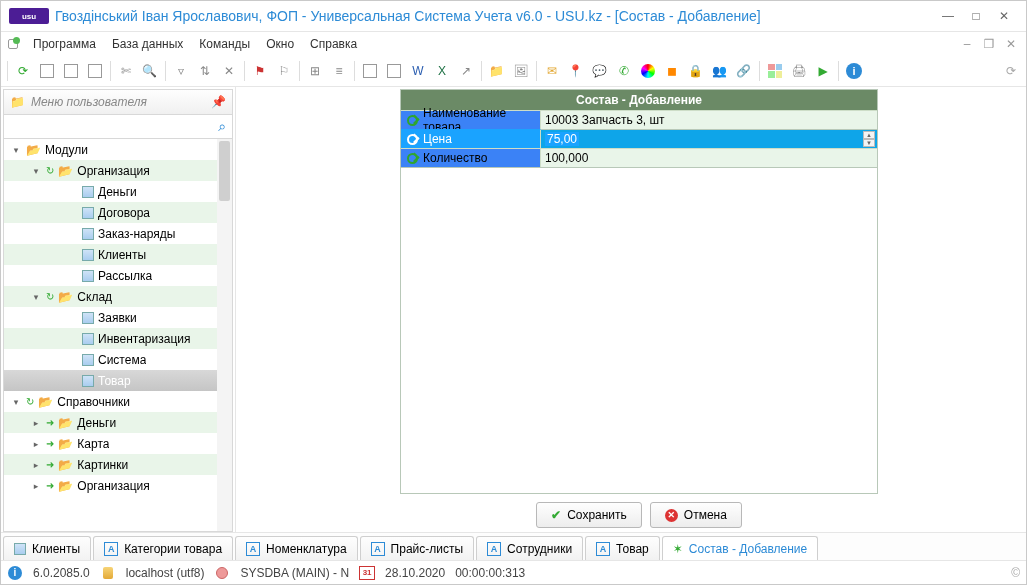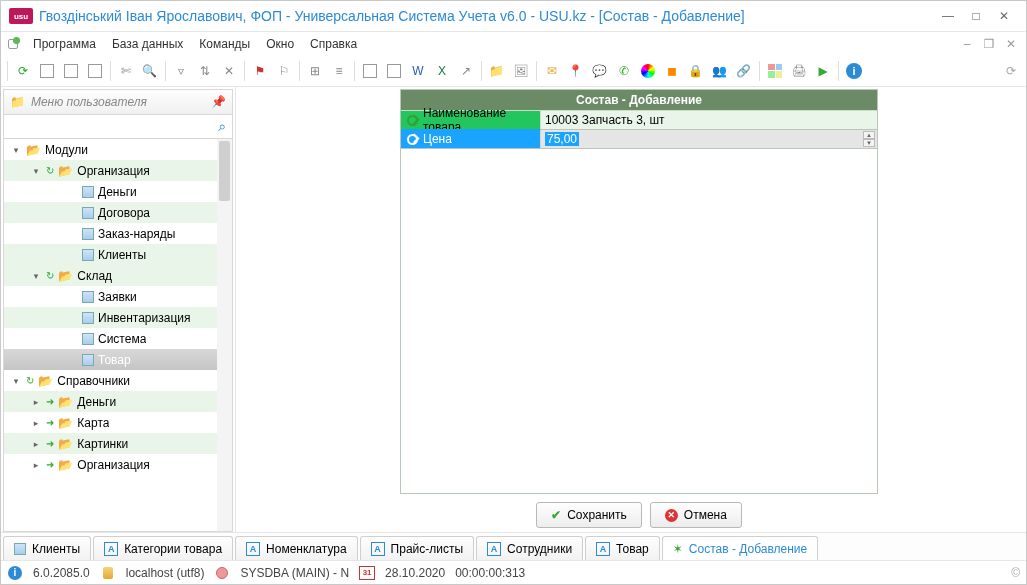--- a/index.html
+++ b/index.html
@@ -2,21 +2,21 @@
 <html><head>
 <meta charset="utf-8">
 <style>
 * { box-sizing: border-box; margin: 0; padding: 0; font-family: "Segoe UI", Tahoma, sans-serif; font-size: 12px; }
 html, body { width: 1027px; height: 585px; overflow: hidden; background: #fff; }
 
 .window { width: 1027px; height: 585px; border: 1px solid #c9c9c9; display: flex; flex-direction: column; background: #fff; }
 
 
 .titlebar { height: 30px; display: flex; align-items: center; padding: 0 8px; }
-.titlebar .logo { width: 24px; height: 16px; background: #be185d; border-radius: 2px; margin-right: 6px; display:flex;align-items:center;justify-content:center;color:#fff;font-size:8px;font-weight:bold;}
+.titlebar .logo { width: 40px; height: 16px; background: #4c1d95; border-radius: 2px; margin-right: 6px; display:flex;align-items:center;justify-content:center;color:#fff;font-size:8px;font-weight:bold;}
 .titlebar .title { color: #2d8bd6; font-size: 14px; flex: 1; }
 .titlebar .winbtn { width: 28px; height: 20px; display: flex; align-items: center; justify-content: center; color: #666; cursor: pointer; }
 
 
 .menubar { height: 24px; display: flex; align-items: center; padding: 0 4px; border-top: 1px solid #e6e6e6; }
 .menubar .prog-icon { width:16px;height:16px;margin-right:4px;display:flex;align-items:center;justify-content:center;}
 .menubar .prog-icon span{width:10px;height:10px;border:1px solid #999;border-radius:2px;position:relative;}
 .menubar .prog-icon span:after{content:"";position:absolute;right:-3px;top:-3px;width:7px;height:7px;background:#5b5;border-radius:50%;}
 .menubar .mitem { padding: 0 8px; line-height: 24px; cursor: pointer; color: #333; }
 .menubar .spacer { flex: 1; }
@@ -52,28 +52,28 @@
 .tnode .page{width:12px;height:12px;background:linear-gradient(#cfe3f7,#a9cdef);border:1px solid #7aa;display:inline-block;}
 .tnode .green-arrow{color:#3a3;font-size:10px;}
 .tnode .lbl{white-space:nowrap;overflow:hidden;}
 
 
 .main { flex: 1; display: flex; flex-direction: column; padding: 2px 8px 4px 8px; }
 .form-wrap{flex:1;display:flex;flex-direction:column;}
 .form-grid{width:478px;margin-left:156px;border:1px solid #b8c8b8;}
 .form-title{background:#6b8a66;color:#fff;text-align:center;height:20px;line-height:20px;font-weight:bold;}
 .form-row{display:flex;height:19px;}
-.form-row .lcell{width:140px;background:#22c55e;border-right:1px solid #cdddc7;border-top:1px solid #cdddc7;display:flex;align-items:center;padding-left:22px;gap:6px;position:relative;}
+.form-row .lcell{width:140px;background:#3b82f6;border-right:1px solid #cdddc7;border-top:1px solid #cdddc7;display:flex;align-items:center;padding-left:22px;gap:6px;position:relative;}
 .form-row .lcell .bullet{position:absolute;left:6px;width:11px;height:11px;border:2px solid #2fa52f;border-radius:50%;}
 .form-row .lcell .bullet:after{content:"";position:absolute;left:2px;top:-1px;width:5px;height:5px;border-right:2px solid #2fa52f;border-bottom:2px solid #2fa52f;transform:rotate(-45deg);}
 .form-row .vcell{flex:1;background:#e9f5e9;border-top:1px solid #cdddc7;display:flex;align-items:center;padding:0 4px;position:relative;}
 .form-row.active .lcell{background:#1aa3ff;color:#fff;border-top-color:#1aa3ff;}
 .form-row.active .lcell .bullet{border-color:#fff;}
 .form-row.active .lcell .bullet:after{border-color:#fff;}
-.form-row.active .vcell{background:#e5e5e5;border-top-color:#b8c8b8;}
+.form-row.active .vcell{background:#0ea5e9;border-top-color:#b8c8b8;}
 .form-row.active .vcell .val{background:#1aa3ff;color:#fff;padding:0 2px;}
 .form-row.active .spinner{position:absolute;right:2px;top:1px;bottom:1px;width:12px;display:flex;flex-direction:column;}
 .form-row.active .spinner span{flex:1;display:flex;align-items:center;justify-content:center;font-size:6px;color:#666;border:1px solid #bbb;background:#f4f4f4;}
 .form-body{width:478px;margin-left:156px;border:1px solid #b8c8b8;border-top:none;flex:1;background:#fff;}
 
 .form-buttons{display:flex;gap:8px;justify-content:center;margin-top:8px;width:478px;margin-left:156px;}
 .btn{height:26px;padding:0 14px;border:1px solid #b8b8b8;border-radius:3px;background:linear-gradient(#fefefe,#ededed);display:flex;align-items:center;gap:6px;cursor:pointer;}
 .btn .chk{color:#3a3;font-weight:bold;}
 .btn .x{width:13px;height:13px;border-radius:50%;background:#d33;color:#fff;display:flex;align-items:center;justify-content:center;font-size:9px;font-weight:bold;}
 
@@ -233,20 +233,26 @@
               <span style="width:12px"></span>
               <span class="page"></span>
               <span class="lbl">Заказ-наряды</span>
             </div>
             <div class="tnode striped" style="padding-left: 46px;">
               <span style="width:12px"></span>
               <span style="width:12px"></span>
               <span class="page"></span>
               <span class="lbl">Клиенты</span>
             </div>
+            <div class="tnode" style="padding-left: 46px;">
+              <span style="width:12px"></span>
+              <span style="width:12px"></span>
+              <span class="page"></span>
+              <span class="lbl">Рассылка</span>
+            </div>
             <div class="tnode striped" style="padding-left: 26px;">
               <span class="exp">▾</span>
               <span class="green-arrow">↻</span>
               <span class="folder">📂</span>
               <span class="lbl">Склад</span>
             </div>
             <div class="tnode" style="padding-left: 46px;">
               <span style="width:12px"></span>
               <span style="width:12px"></span>
               <span class="page"></span>
@@ -325,20 +331,29 @@
                 <div class="lcell">
                   <span class="bullet"></span>
                   <span>Цена</span>
                 </div>
                 <div class="vcell">
                   <span class="val">75,00</span>
                   <div class="spinner">
                     <span>▲</span>
                     <span>▼</span>
                   </div>
+                </div>
+              </div>
+              <div class="form-row">
+                <div class="lcell">
+                  <span class="bullet"></span>
+                  <span>Количество</span>
+                </div>
+                <div class="vcell">
+                  <span class="val">100,000</span>
                 </div>
               </div>
             </div>
         </div>
         <div class="form-body"></div>
         <div class="form-buttons">
           <div class="btn">
             <span class="chk">✔</span>
             <span>Сохранить</span>
           </div>

